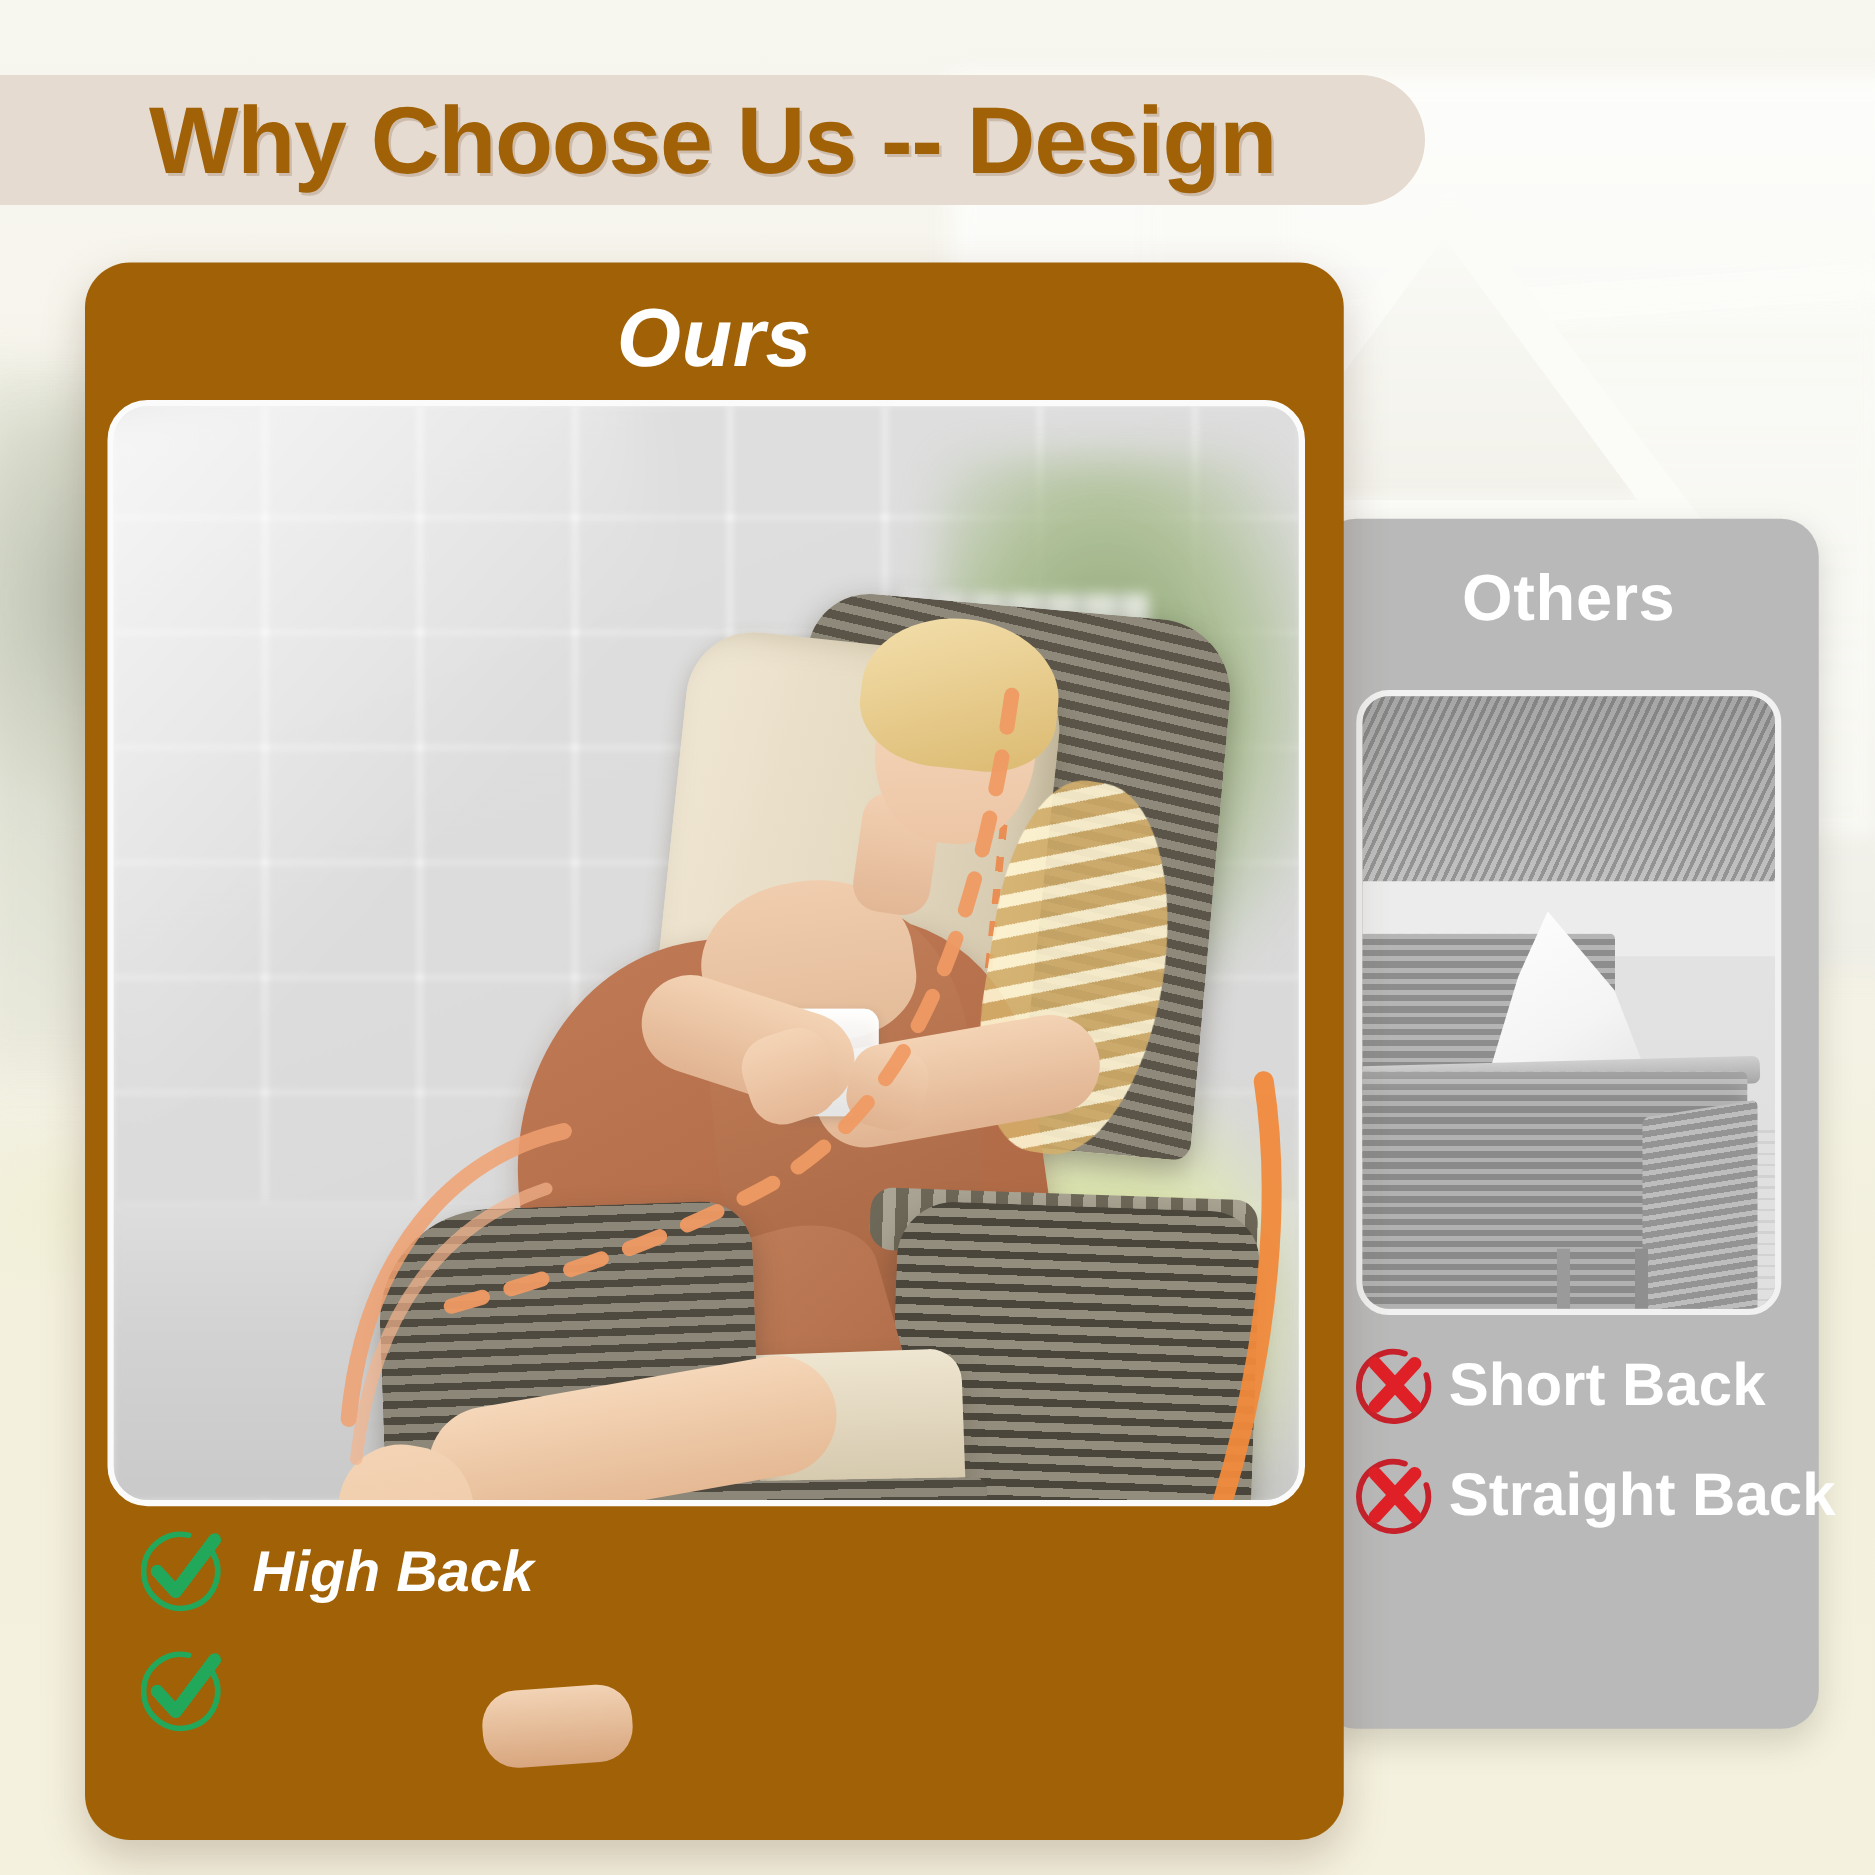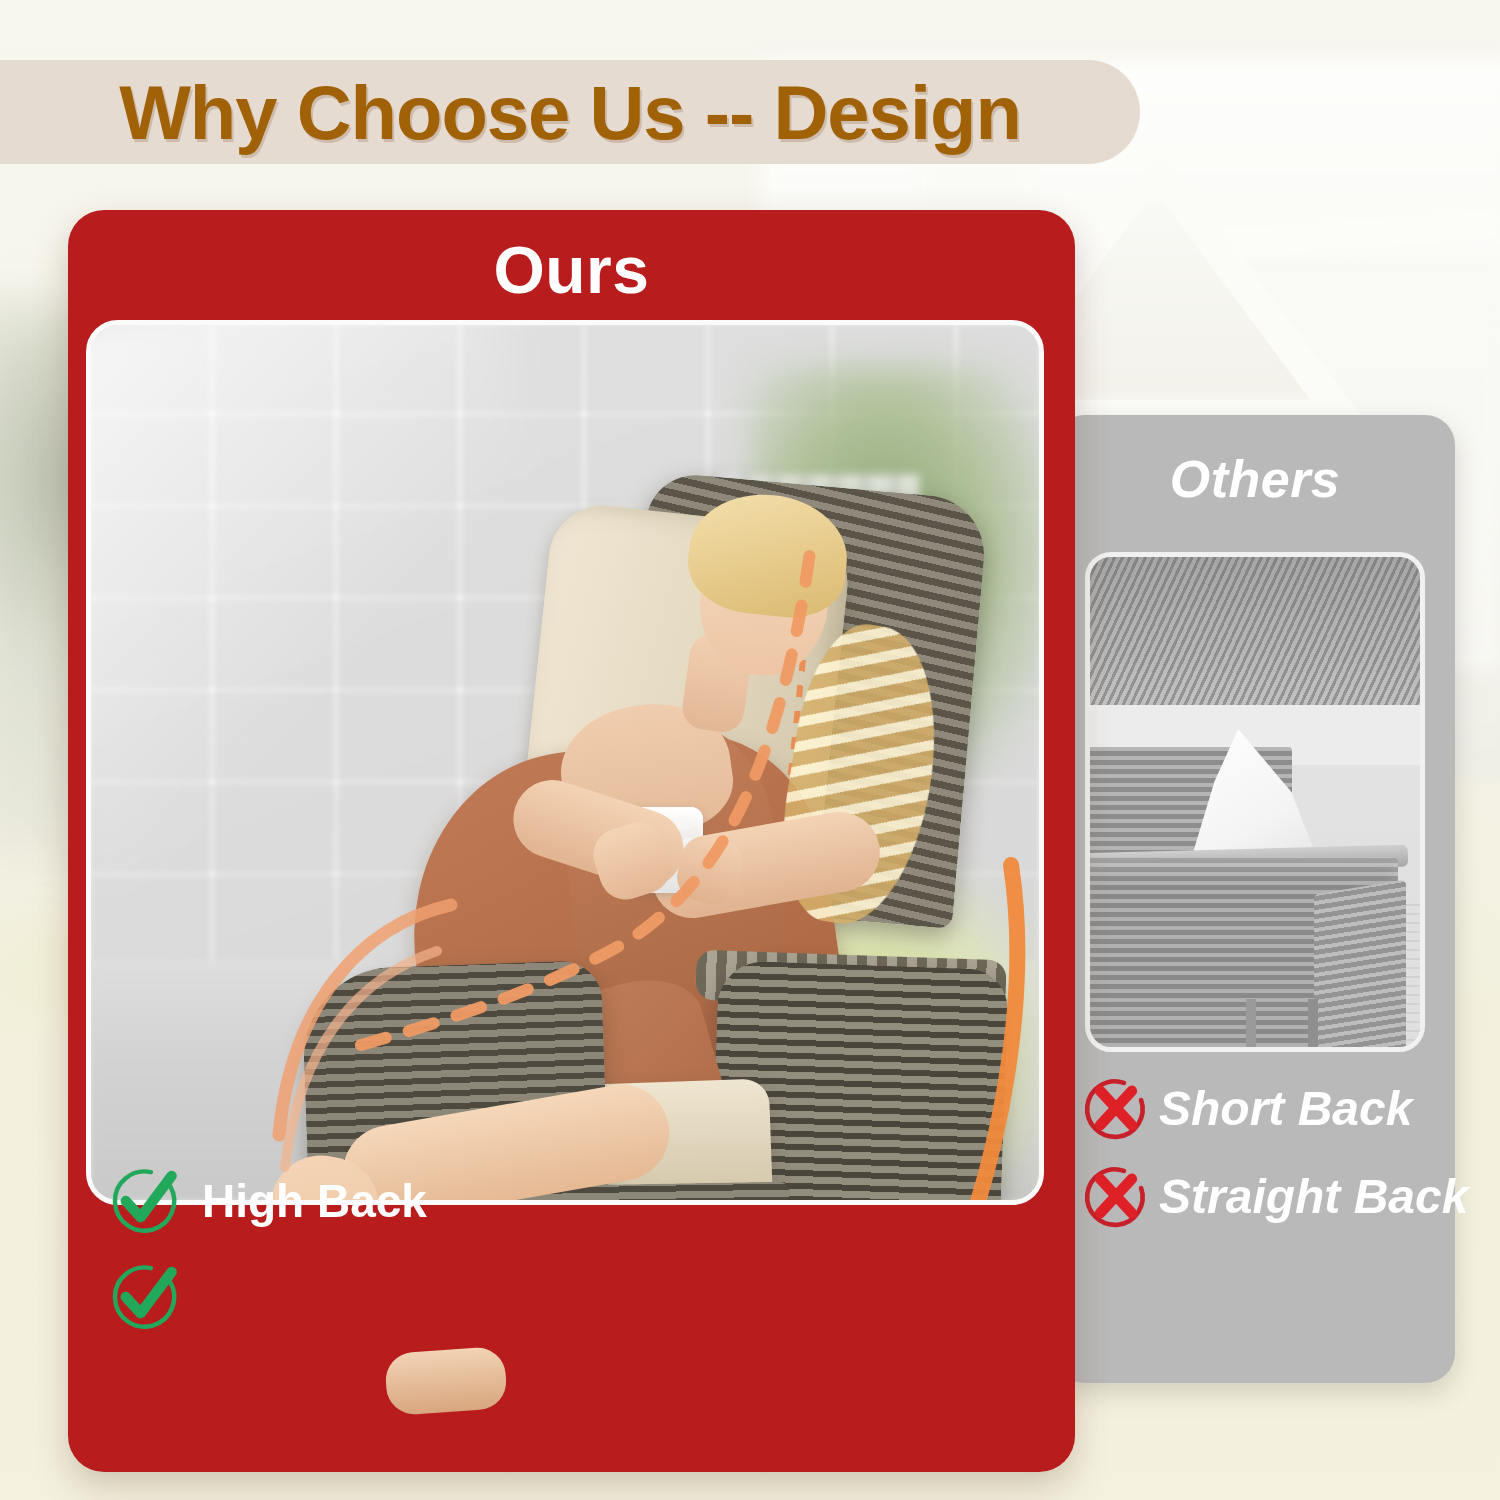--- a/index.html
+++ b/index.html
@@ -57,21 +57,20 @@
   .title-text{
     font-size:76px;font-weight:bold;color:#a16207;letter-spacing:-1px;
     white-space:nowrap;text-shadow:2px 3px 0 rgba(120,75,45,.22);
   }
 
   
   .panel-others{
     position:absolute;left:1055px;top:415px;width:400px;height:968px;
     background:#b9b9b9;border-radius:30px;
     box-shadow:0 10px 26px rgba(90,85,75,.22);
-    font-style:italic;
   }
   .others-title{
     position:absolute;left:0;right:0;top:34px;text-align:center;
     color:#ffffff;font-size:52px;font-weight:bold;letter-spacing:.5px;
   }
   .others-photo{
     position:absolute;left:30px;top:137px;width:330px;height:490px;
     border:5px solid #f1f1f1;border-radius:26px;overflow:hidden;
     background:#a9a9a9;
   }
@@ -106,22 +105,23 @@
     background:linear-gradient(90deg,rgba(120,120,120,0) 0 12%,#9a9a9a 12% 20%,rgba(120,120,120,0) 20% 60%,#8f8f8f 60% 68%,rgba(120,120,120,0) 68%);}
 
   .others-bullets{position:absolute;left:28px;top:660px;right:14px;}
   .bullet{display:flex;align-items:center;margin-bottom:22px;}
   .bullet .mark{width:66px;height:66px;flex:0 0 66px;margin-right:10px;}
   .bullet .btext{font-size:48px;font-weight:600;color:#ffffff;white-space:nowrap;}
 
   
   .panel-ours{
     position:absolute;left:68px;top:210px;width:1007px;height:1262px;
-    background:#b91c1c;border-radius:36px;
+    background:#a16207;border-radius:36px;
     box-shadow:0 14px 34px rgba(110,80,60,.28);
+    font-style:italic;
   }
   .ours-title{
     position:absolute;left:0;right:0;top:22px;text-align:center;
     color:#ffffff;font-size:66px;font-weight:bold;letter-spacing:.5px;
   }
   .ours-photo{
     position:absolute;left:18px;top:110px;width:948px;height:875px;
     border:5px solid #fbfbfb;border-radius:32px;overflow:hidden;
     background:#e9e9e9;
   }
@@ -234,21 +234,21 @@
   .m-legL2{position:absolute;left:330px;top:880px;width:112px;height:320px;
     background:linear-gradient(170deg,#f3d3b4,#e1b390);border-radius:48px 48px 42px 42px;
     transform:rotate(-5deg);}
   .m-foot2{position:absolute;left:318px;top:1182px;width:120px;height:62px;
     background:linear-gradient(180deg,#f2d3b5,#d8a67e);border-radius:28px;transform:rotate(-4deg);}
 
   
   .swoosh{position:absolute;pointer-events:none;}
   .dashed-curve{position:absolute;pointer-events:none;}
 
-  .ours-bullets{position:absolute;left:40px;top:954px;right:20px;}
+  .ours-bullets{position:absolute;left:40px;top:1010px;right:20px;}
   .ours-bullets .bullet .btext{font-size:46px;font-weight:600;color:#ffffff;}
   .ours-bullets .bullet .mark{width:74px;height:74px;flex:0 0 74px;margin-right:20px;}
 </style>
 </head>
 <body>
 
 <div class="stage">
 
   <div class="bg">
     <div class="bg-sky"></div>

